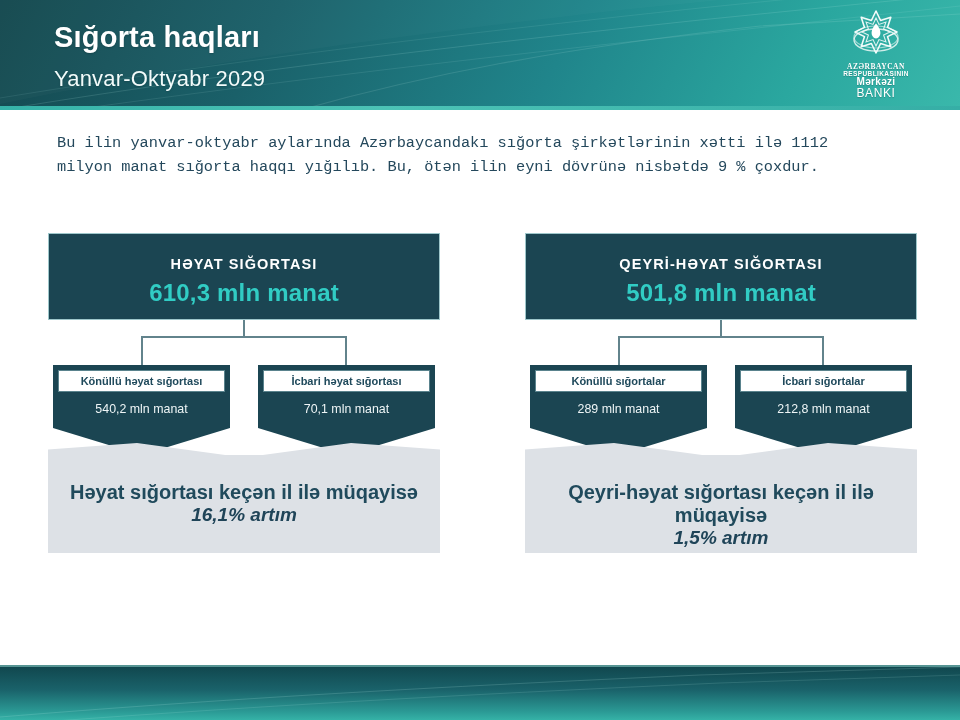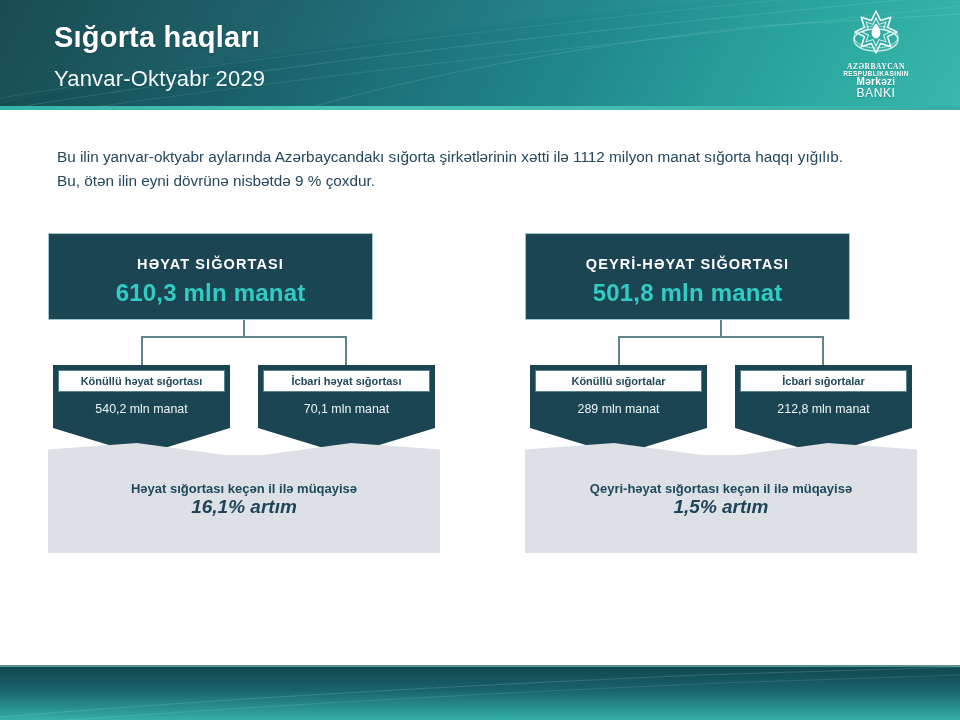--- a/index.html
+++ b/index.html
@@ -69,36 +69,37 @@
     text-shadow: 0 1px 1px rgba(0,0,0,.2);
   }
   .logo-text .l1 { font-size: 7.5px; letter-spacing: .5px; font-weight: bold; font-family: Liberation Serif, serif; }
   .logo-text .l2 { font-size: 6.5px; letter-spacing: .4px; font-weight: bold; }
   .logo-text .l3 { font-size: 10px; letter-spacing: .3px; font-weight: bold; }
   .logo-text .l4 { font-size: 12px; letter-spacing: .6px; font-weight: normal; }
 
   
   .intro {
     position: absolute;
-    left: 57px; top: 145px;
+    left: 57px; top: 132px;
     width: 800px;
     font-size: 15.3px;
     line-height: 1.55;
     color: #24485c;
+    font-family: Liberation Mono, monospace;
   }
 
   
   .col { position: absolute; top: 233px; width: 392px; }
   .col-left  { left: 48px; }
   .col-right { left: 525px; }
 
   
   .top-box {
     position: relative;
-    width: 325px; height: 87px;
+    width: 392px; height: 87px;
     background: #1b4552;
     border: 1px solid #9ec7cb;
     box-sizing: border-box;
     text-align: center;
   }
   .top-box-title {
     margin-top: 22px;
     font-size: 14.5px;
     font-weight: bold;
     color: #ffffff;
@@ -163,21 +164,21 @@
     position: relative;
     width: 392px; height: 110px;
     margin-top: -12px;
     background: #dde1e6;
     -webkit-clip-path: polygon(0 6%, 22.7% 0, 45.2% 11%, 54.8% 11%, 77.3% 0, 100% 6%, 100% 100%, 0 100%);
     clip-path: polygon(0 6%, 22.7% 0, 45.2% 11%, 54.8% 11%, 77.3% 0, 100% 6%, 100% 100%, 0 100%);
     text-align: center;
   }
   .compare-label {
     padding-top: 38px;
-    font-size: 13px;
+    font-size: 20px;
     font-weight: bold;
     color: #204a5c;
   }
   .compare-value {
     margin-top: 0;
     font-size: 19px;
     font-weight: bold;
     color: #1f4458;
     font-style: italic;
   }

